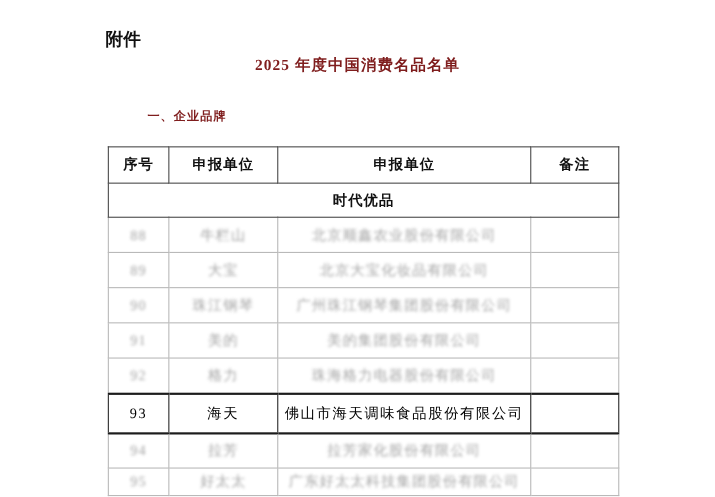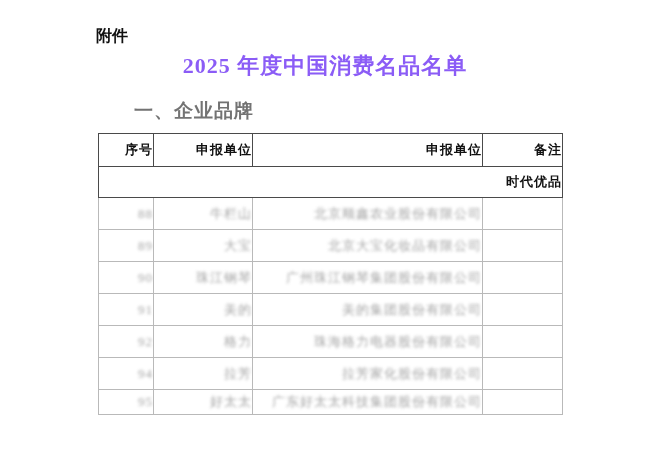--- a/index.html
+++ b/index.html
@@ -9,38 +9,38 @@
     font-family:"Liberation Serif","DejaVu Serif",serif;
     color:#1a1a1a;
   }
   .attachment{
     position:absolute;left:96px;top:26px;
     font-family:"Liberation Sans","DejaVu Sans",sans-serif;
     font-weight:bold;font-size:16px;color:#111;
   }
   .doc-title{
     position:absolute;left:0;top:51px;width:650px;text-align:center;
-    font-weight:bold;font-size:22px;letter-spacing:1px;color:#8b5cf6;
+    font-weight:bold;font-size:14px;letter-spacing:1px;color:#7f1d1d;
   }
   .section-heading{
     position:absolute;left:134px;top:98px;
     font-family:"Liberation Sans","DejaVu Sans",sans-serif;
-    font-weight:bold;font-size:19px;color:#737373;letter-spacing:1px;text-align:center;
+    font-weight:bold;font-size:11px;color:#7f1d1d;letter-spacing:1px;text-align:center;
   }
   table.brand-table{
     position:absolute;left:98px;top:133px;width:464px;
     border-collapse:collapse;table-layout:fixed;
     font-size:13px;
   }
   .brand-table col.c-no{width:55px;}
   .brand-table col.c-brand{width:99px;}
   .brand-table col.c-unit{width:230px;}
   .brand-table col.c-remark{width:80px;}
   .brand-table th,.brand-table td{
-    border:1px solid #4a4a4a;text-align:right;vertical-align:middle;
+    border:1px solid #4a4a4a;text-align:center;vertical-align:middle;
     padding:0;overflow:hidden;white-space:nowrap;
   }
   .brand-table thead tr.header-row{height:33px;}
   .brand-table thead th{font-weight:bold;font-size:13px;letter-spacing:1px;color:#111;}
   .brand-table tr.group-row{height:31px;}
   .brand-table tr.group-row td{font-weight:bold;letter-spacing:1px;color:#111;margin-left:20px;}
   .brand-table tbody tr{height:32px;}
   .brand-table tbody tr.clear{height:36px;}
   .brand-table tbody tr:last-child{height:25px;}
   
@@ -115,20 +115,26 @@
           <td><span></span></td>
         </tr>
 
         <tr class="blurred">
           <td><span>92</span></td>
           <td><span>格力</span></td>
           <td><span>珠海格力电器股份有限公司</span></td>
           <td><span></span></td>
         </tr>
 
+        <tr class="clear">
+          <td><span>93</span></td>
+          <td><span>海天</span></td>
+          <td><span>佛山市海天调味食品股份有限公司</span></td>
+          <td><span></span></td>
+        </tr>
 
         <tr class="blurred">
           <td><span>94</span></td>
           <td><span>拉芳</span></td>
           <td><span>拉芳家化股份有限公司</span></td>
           <td><span></span></td>
         </tr>
 
         <tr class="blurred">
           <td><span>95</span></td>

